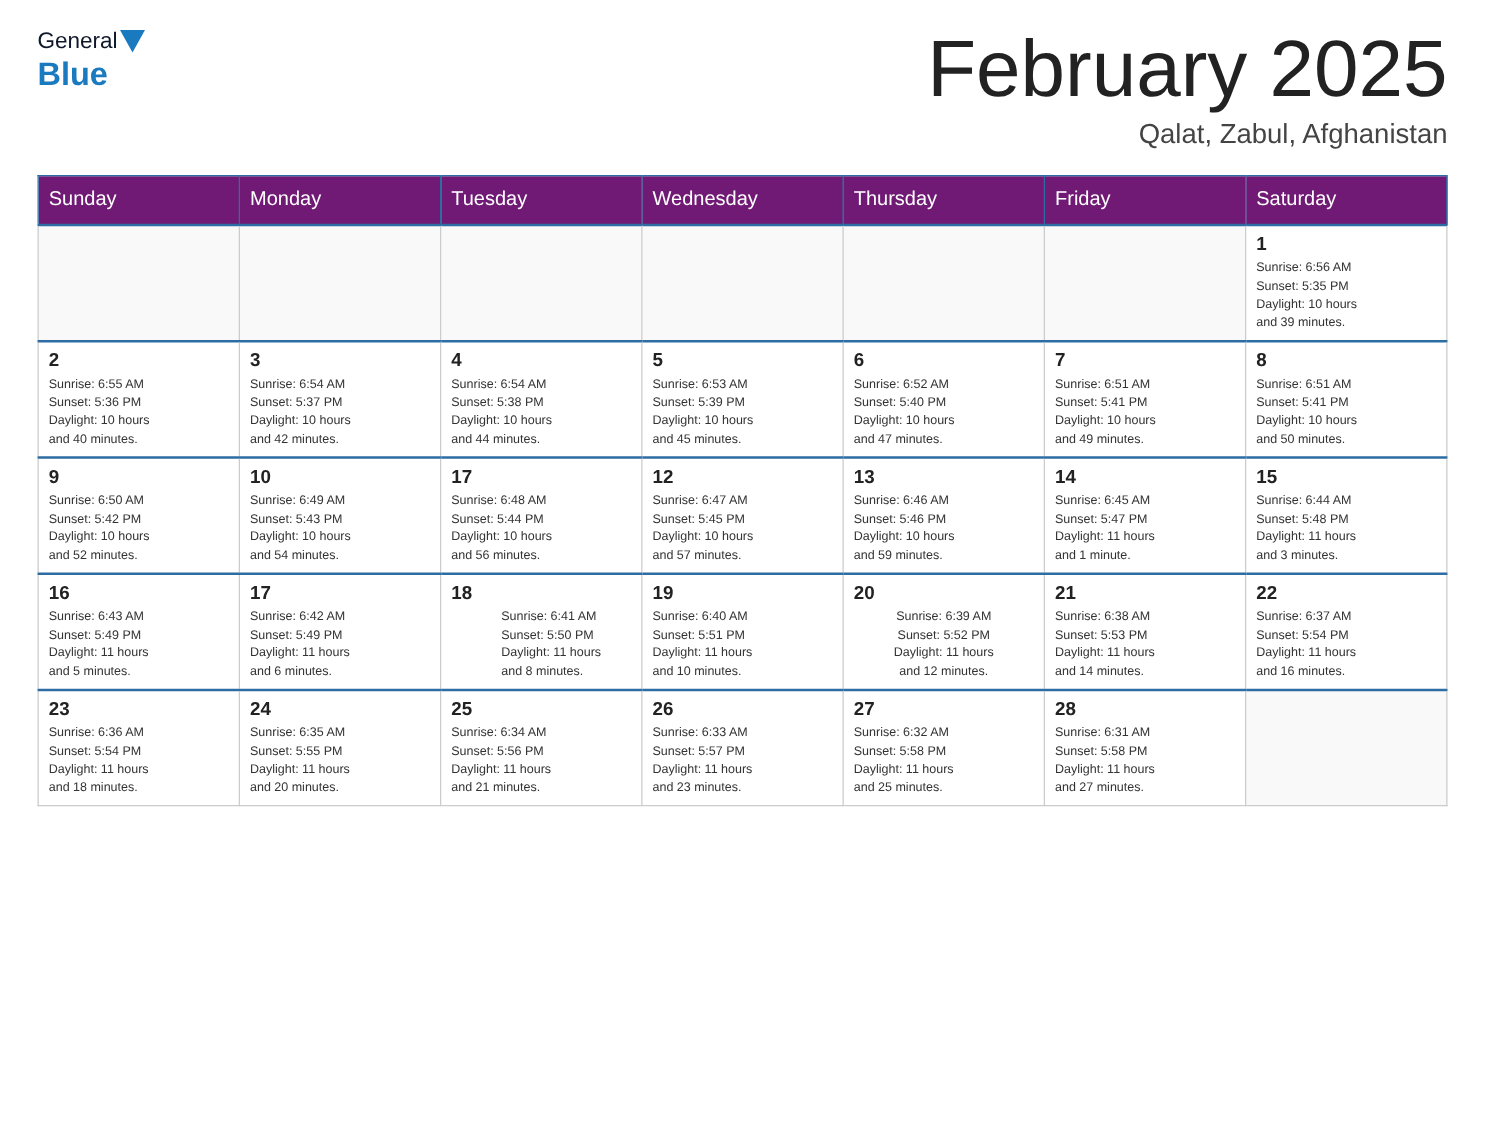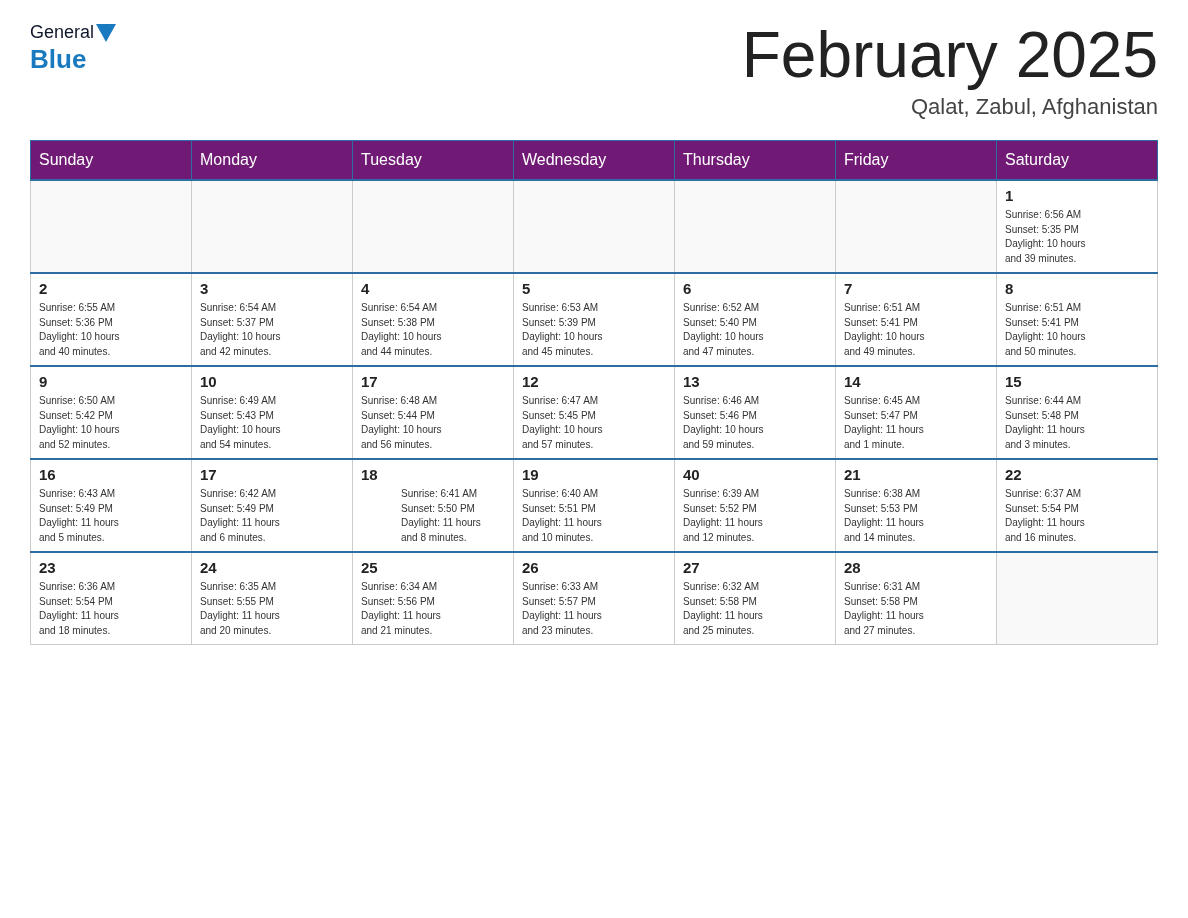--- a/index.html
+++ b/index.html
@@ -267,22 +267,22 @@
 and 8 minutes.</div>
         </td>
         <td>
           <span class="day-number">19</span>
           <div class="day-info" style="white-space: pre-line;">Sunrise: 6:40 AM
 Sunset: 5:51 PM
 Daylight: 11 hours
 and 10 minutes.</div>
         </td>
         <td>
-          <span class="day-number">40</span>
-          <div class="day-info" style="white-space: pre-line;">Sunrise: 6:39 AM
+          <span class="day-number">20</span>
+          <div class="day-info" style="white-space: pre-line; text-align: center;">Sunrise: 6:39 AM
 Sunset: 5:52 PM
 Daylight: 11 hours
 and 12 minutes.</div>
         </td>
         <td>
           <span class="day-number">21</span>
           <div class="day-info" style="white-space: pre-line;">Sunrise: 6:38 AM
 Sunset: 5:53 PM
 Daylight: 11 hours
 and 14 minutes.</div>

